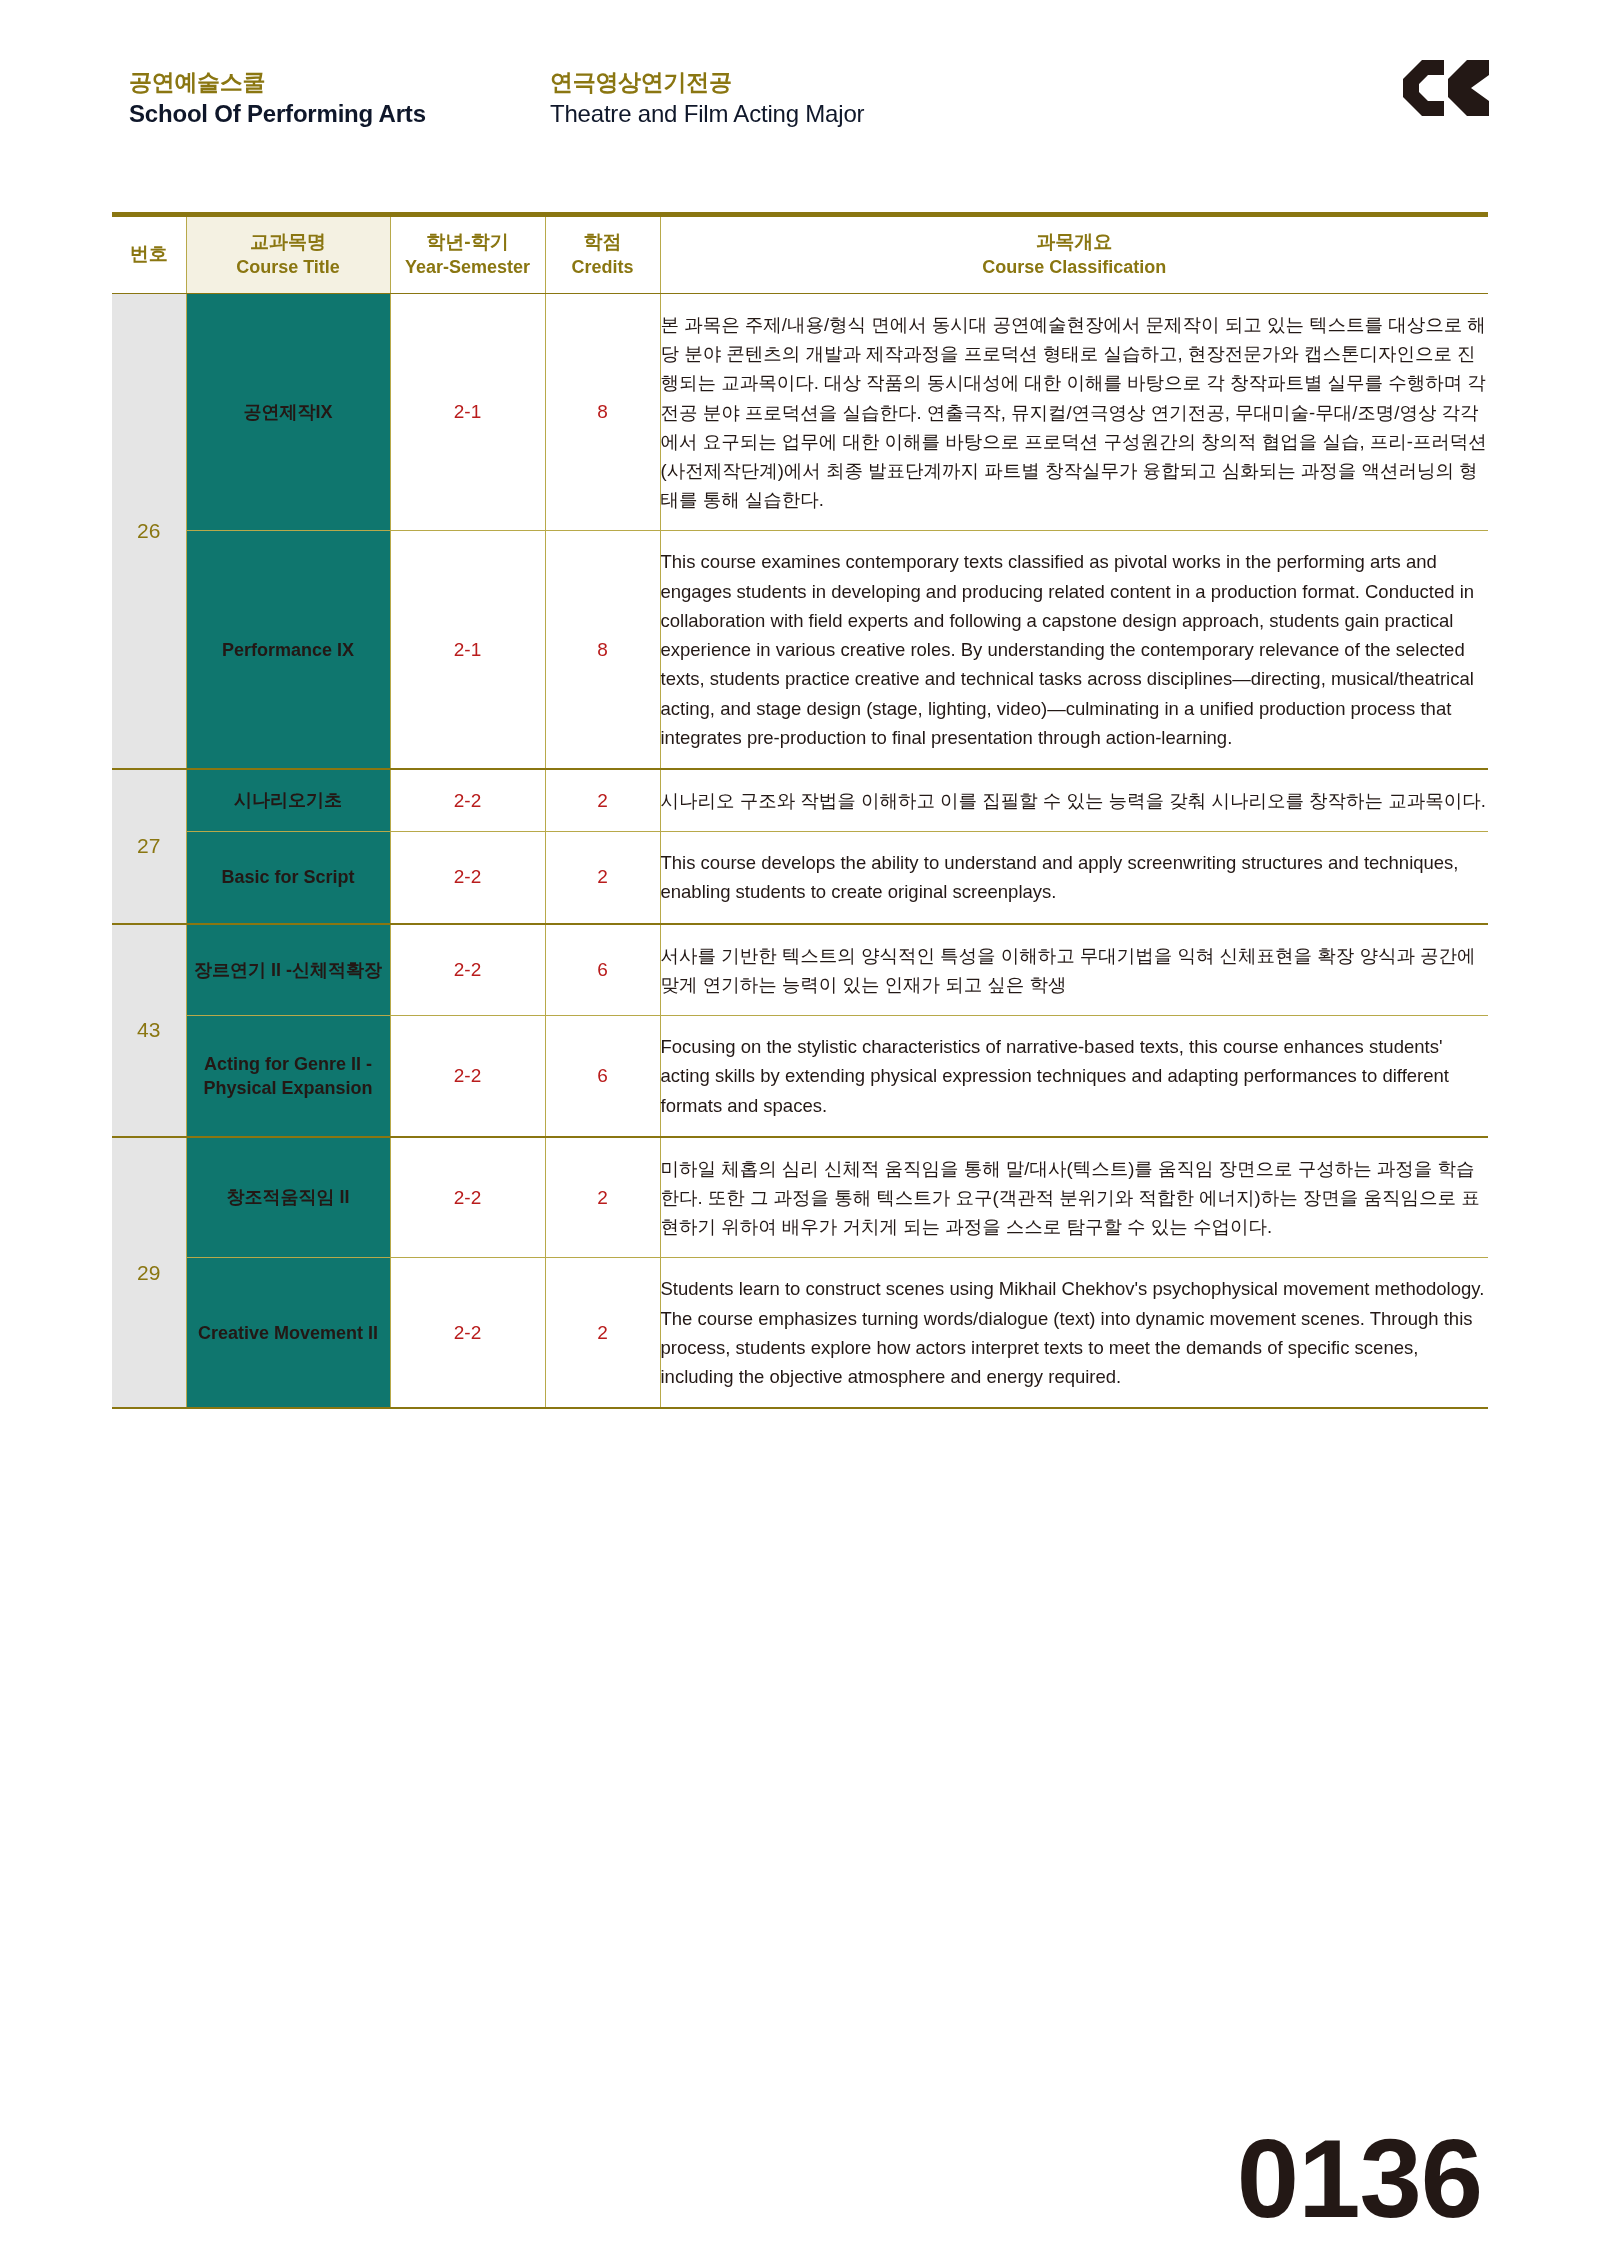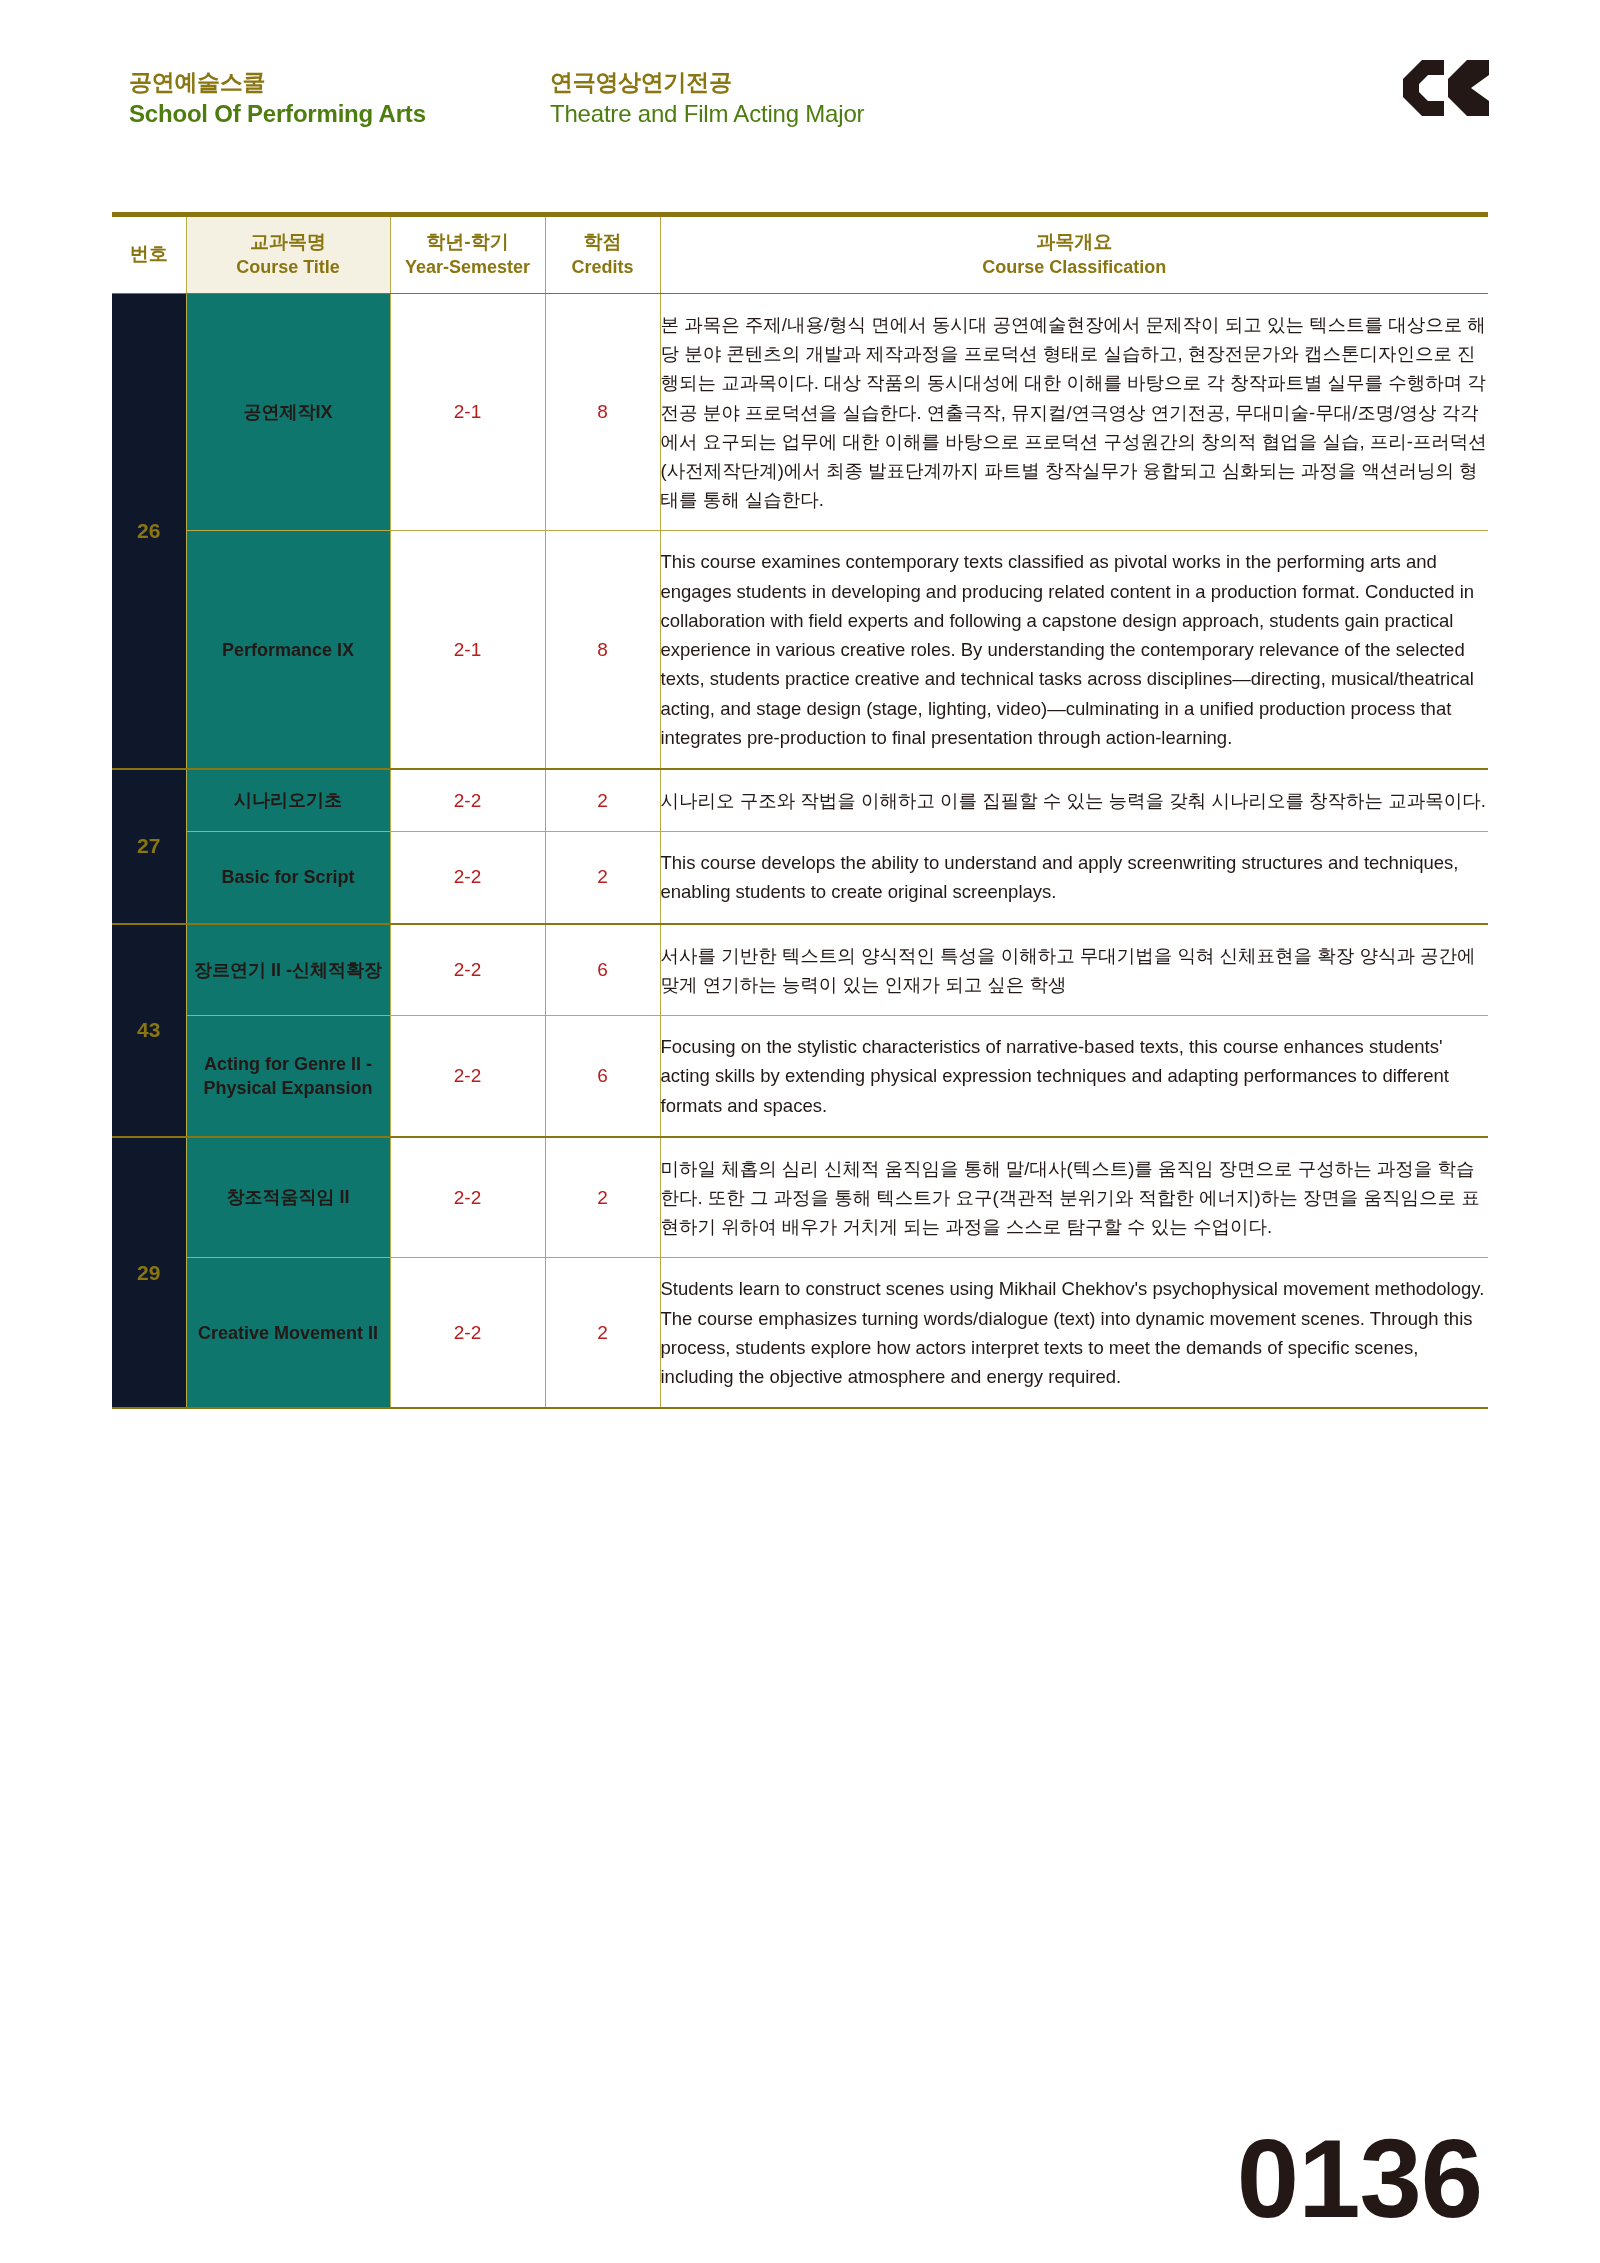--- a/index.html
+++ b/index.html
@@ -50,21 +50,21 @@
   .hdr-kr {
     font-size: 23px;
     font-weight: 700;
     color: #8a7611;
     letter-spacing: -0.3px;
     white-space: nowrap;
   }
   .hdr-en {
     font-size: 24px;
     font-weight: 700;
-    color: #4d7c0f;
+    color: #0f172a;
     letter-spacing: -0.2px;
     white-space: nowrap;
   }
   .hdr-major .hdr-kr { font-weight: 600; }
   .hdr-major .hdr-en {
     font-weight: 400;
     font-size: 24px;
   }
 
   .logo {
@@ -120,25 +120,25 @@
     border-bottom: 1.5px solid #b8a94a;
     padding: 16px 0;
   }
   .courses tbody tr.group-end td {
     border-bottom: 2.5px solid #8a7611;
   }
 
   td.no-cell {
     text-align: center;
     font-size: 21px;
-    font-weight: 700;
+    font-weight: 400;
     color: #8a7611;
     border-bottom: 2.5px solid #8a7611 !important;
     border-right: none;
-    background: #0f172a;
+    background: #e5e5e5;
   }
 
   td.title-cell {
     background: #0f766e;
     text-align: center;
     font-size: 18px;
     font-weight: 700;
     color: #231815;
     line-height: 1.35;
     border-left: 1.5px solid #b8a94a;

